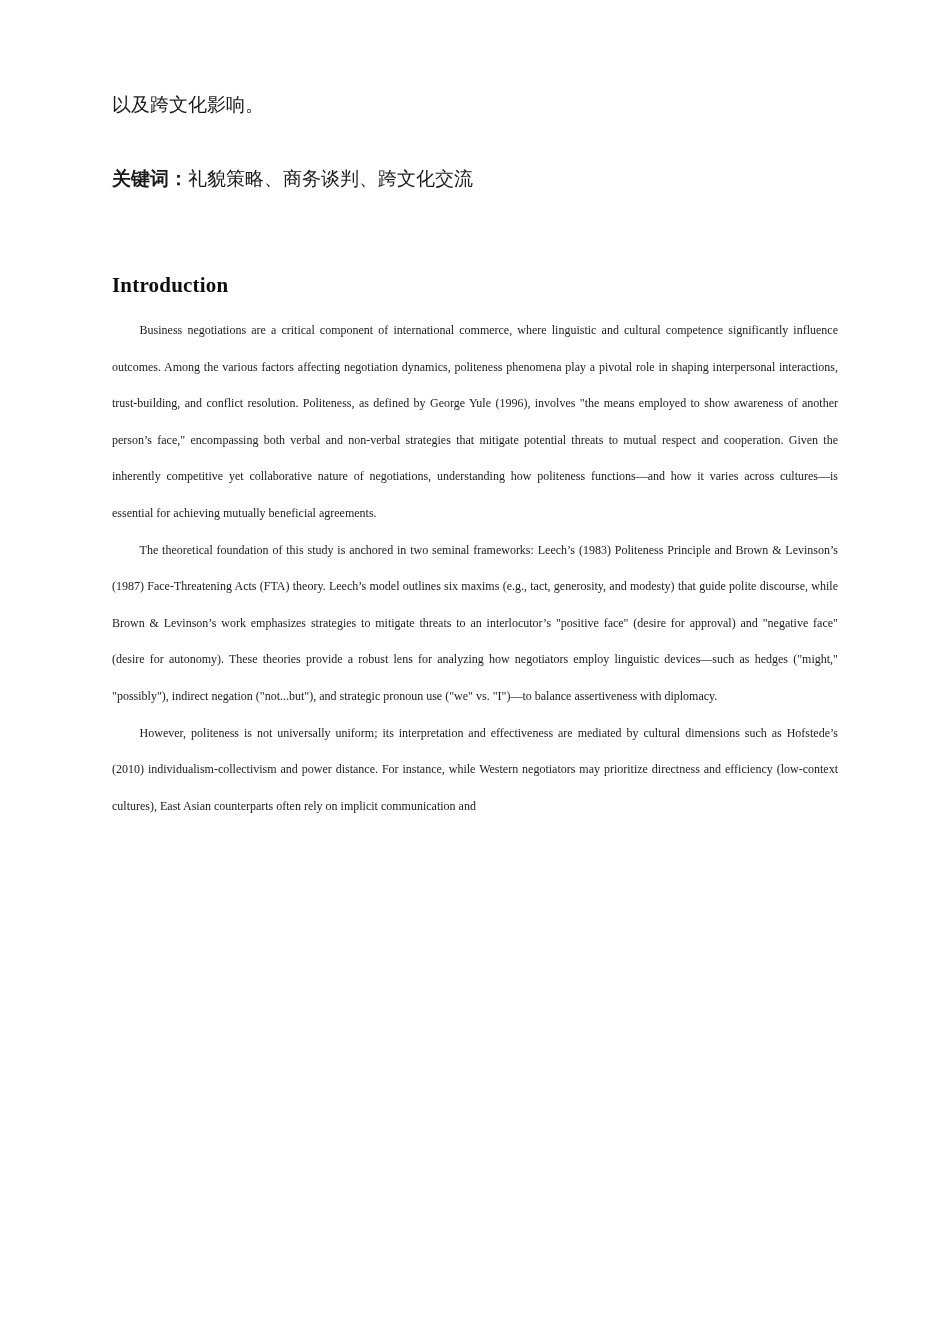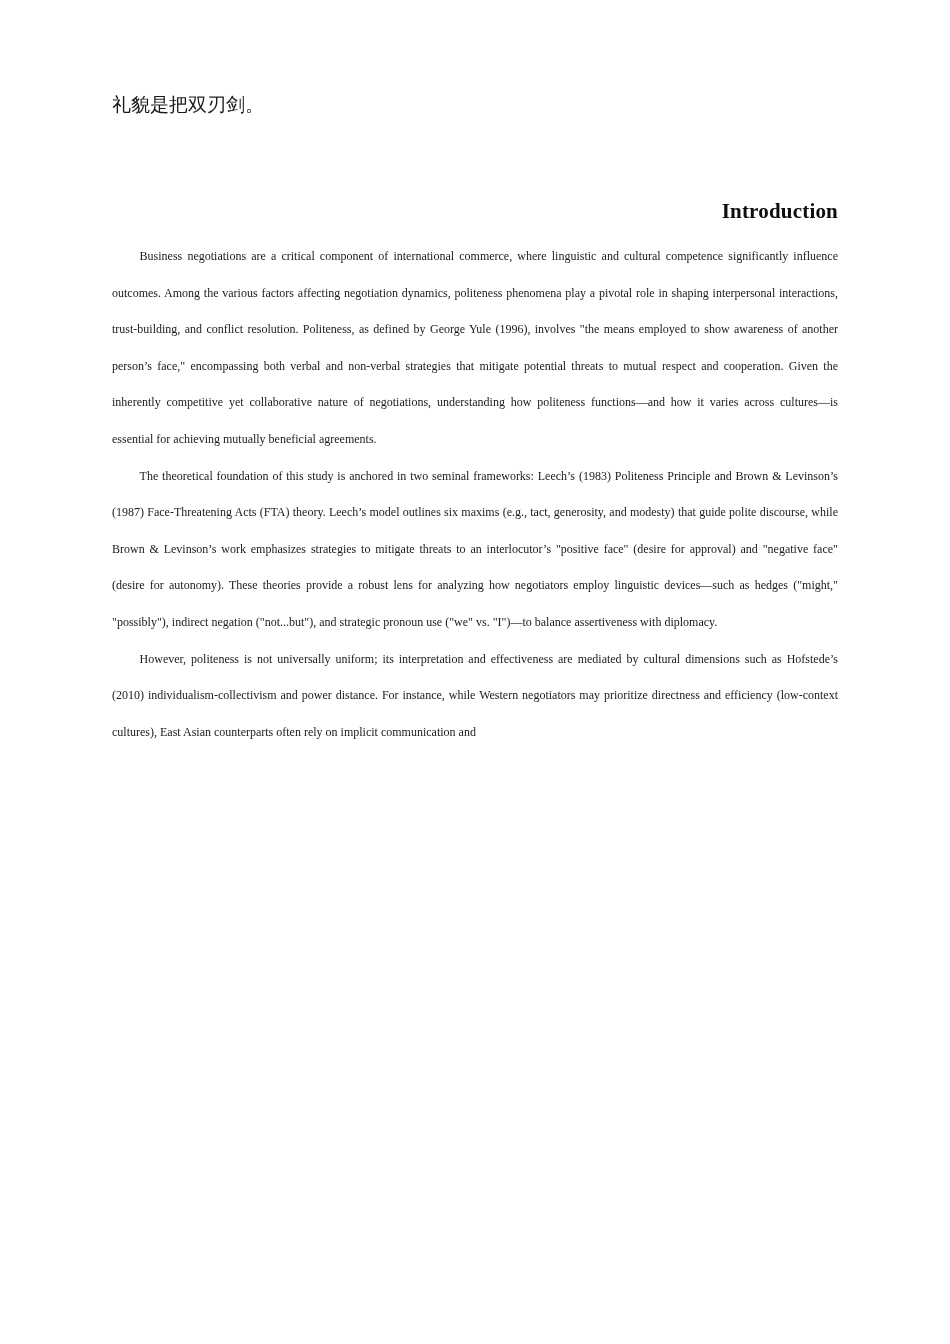--- a/index.html
+++ b/index.html
@@ -52,21 +52,21 @@
   .keywords .kw-value {
     font-weight: normal;
   }
 
   
   .section-heading {
     font-family: "Liberation Serif", "DejaVu Serif", serif;
     font-size: 21px;
     font-weight: bold;
     color: #0d0d0d;
-    text-align: right;
+    text-align: left;
     margin: 0;
     padding-top: 75px;
     padding-bottom: 14px;
     letter-spacing: 0.2px;
   }
 
   
   .en-para {
     font-family: "Liberation Serif", "DejaVu Serif", serif;
     font-size: 12px;
@@ -77,23 +77,26 @@
     margin: 0;
     hyphens: none;
   }
 </style>
 </head>
 <body>
 
 <div class="page">
   <div class="content">
 
-    <p class="cn-para">礼貌是把双刃剑。</p>
+    <p class="cn-para">以及跨文化影响。</p>
 
 
+    <p class="keywords">
+      <span class="kw-label">关键词：</span><span class="kw-value">礼貌策略、商务谈判、跨文化交流</span>
+    </p>
 
     <h2 class="section-heading">Introduction</h2>
 
     <p class="en-para">Business negotiations are a critical component of international commerce, where linguistic and cultural competence significantly influence outcomes. Among the various factors affecting negotiation dynamics, politeness phenomena play a pivotal role in shaping interpersonal interactions, trust-building, and conflict resolution. Politeness, as defined by George Yule (1996), involves "the means employed to show awareness of another person’s face," encompassing both verbal and non-verbal strategies that mitigate potential threats to mutual respect and cooperation. Given the inherently competitive yet collaborative nature of negotiations, understanding how politeness functions—and how it varies across cultures—is essential for achieving mutually beneficial agreements.</p>
 
     <p class="en-para">The theoretical foundation of this study is anchored in two seminal frameworks: Leech’s (1983) Politeness Principle and Brown &amp; Levinson’s (1987) Face-Threatening Acts (FTA) theory. Leech’s model outlines six maxims (e.g., tact, generosity, and modesty) that guide polite discourse, while Brown &amp; Levinson’s work emphasizes strategies to mitigate threats to an interlocutor’s "positive face" (desire for approval) and "negative face" (desire for autonomy). These theories provide a robust lens for analyzing how negotiators employ linguistic devices—such as hedges ("might," "possibly"), indirect negation ("not...but"), and strategic pronoun use ("we" vs. "I")—to balance assertiveness with diplomacy.</p>
 
     <p class="en-para">However, politeness is not universally uniform; its interpretation and effectiveness are mediated by cultural dimensions such as Hofstede’s (2010) individualism-collectivism and power distance. For instance, while Western negotiators may prioritize directness and efficiency (low-context cultures), East Asian counterparts often rely on implicit communication and</p>
 
   </div>

